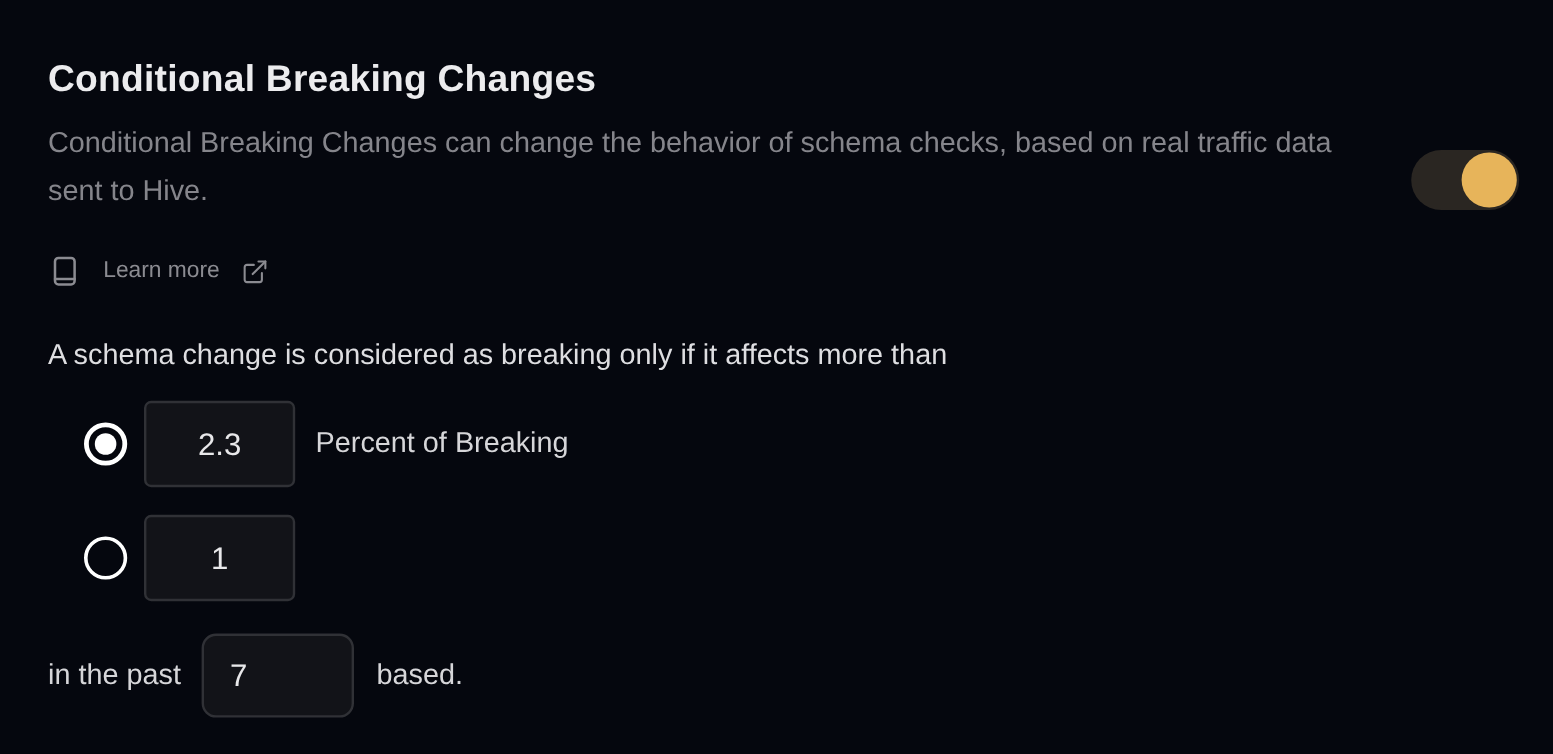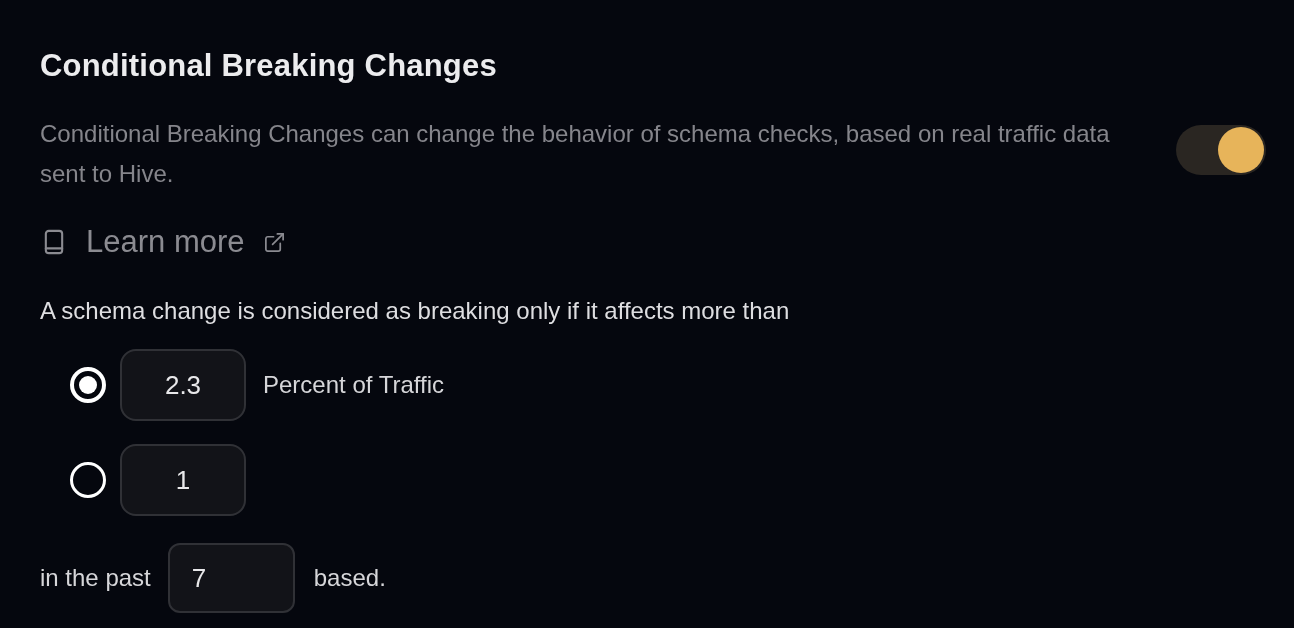--- a/index.html
+++ b/index.html
@@ -26,58 +26,58 @@
   .container{padding:48px 28px 0 40px;width:100%;height:100%;}
 
   
   .header-row{display:flex;align-items:flex-start;}
   .header-text{flex:1 1 auto;min-width:0;}
   .page-title{
     font-size:31px;line-height:36px;font-weight:700;color:var(--title);
     letter-spacing:0.2px;
   }
   .page-desc{
-    margin-top:30px;font-size:24px;line-height:40px;color:var(--muted);
+    margin-top:16px;font-size:24px;line-height:40px;color:var(--muted);
     max-width:1095px;
   }
   .toggle{
     flex:0 0 auto;width:90px;height:50px;border-radius:25px;background:var(--track);
     position:relative;margin-top:77px;margin-left:12px;cursor:pointer;
   }
   .toggle .knob{
     position:absolute;top:2px;left:2px;width:46px;height:46px;border-radius:50%;
     background:var(--accent);transition:left .15s;
   }
   .toggle.on .knob{left:42px;}
 
   
   .learn-more{
     margin-top:30px;display:inline-flex;align-items:center;gap:18px;
-    color:var(--link);font-size:31px;cursor:pointer;text-decoration:none;
+    color:var(--link);font-size:19px;cursor:pointer;text-decoration:none;
   }
   .learn-more .icon{display:inline-flex;}
   .learn-more svg{stroke:var(--link);}
 
   
   .rule-sentence{margin-top:33px;font-size:24px;line-height:32px;color:var(--body);}
 
   
   .option-row{display:flex;align-items:center;margin-left:30px;margin-top:22px;height:72px;}
   .option-row + .option-row{margin-top:23px;}
   .radio{
     width:36px;height:36px;border-radius:50%;border:3px solid #ffffff;
     flex:0 0 auto;position:relative;cursor:pointer;background:transparent;
   }
   .radio.checked{border-width:4px;}
   .radio.checked::after{
     content:"";position:absolute;top:50%;left:50%;width:18px;height:18px;
     transform:translate(-50%,-50%);border-radius:50%;background:#ffffff;
   }
   .num-input{
-    width:126px;height:72px;margin-left:14px;border-radius:16px;
+    width:126px;height:72px;margin-left:14px;border-radius:6px;
     background:var(--input-bg);border:2px solid var(--input-border);
     color:var(--input-text);font-size:26px;text-align:center;outline:none;
     font-family:"Liberation Sans", sans-serif;
   }
   .option-label{margin-left:17px;font-size:24px;color:var(--label);}
 
   
   .period-row{display:flex;align-items:center;margin-top:27px;height:70px;}
   .period-text{font-size:24px;color:var(--label);text-align:right;}
   .period-input{
@@ -117,21 +117,21 @@
         <line x1="10" y1="14" x2="21" y2="3"></line>
       </svg>
     </span>
   </a>
 
   <p class="rule-sentence">A schema change is considered as breaking only if it affects more than</p>
 
   <div class="option-row">
     <div class="radio checked" role="radio"></div>
     <input class="num-input" type="text" value="2.3" style="">
-    <span class="option-label">Percent of Traffic</span>
+    <span class="option-label">Percent of Breaking</span>
   </div>
 
   <div class="option-row">
     <div class="radio" role="radio"></div>
     <input class="num-input" type="text" value="1" style="">
   </div>
 
   <div class="period-row">
     <span class="period-text">in the past</span>
     <input class="period-input" type="text" value="7" style="">

